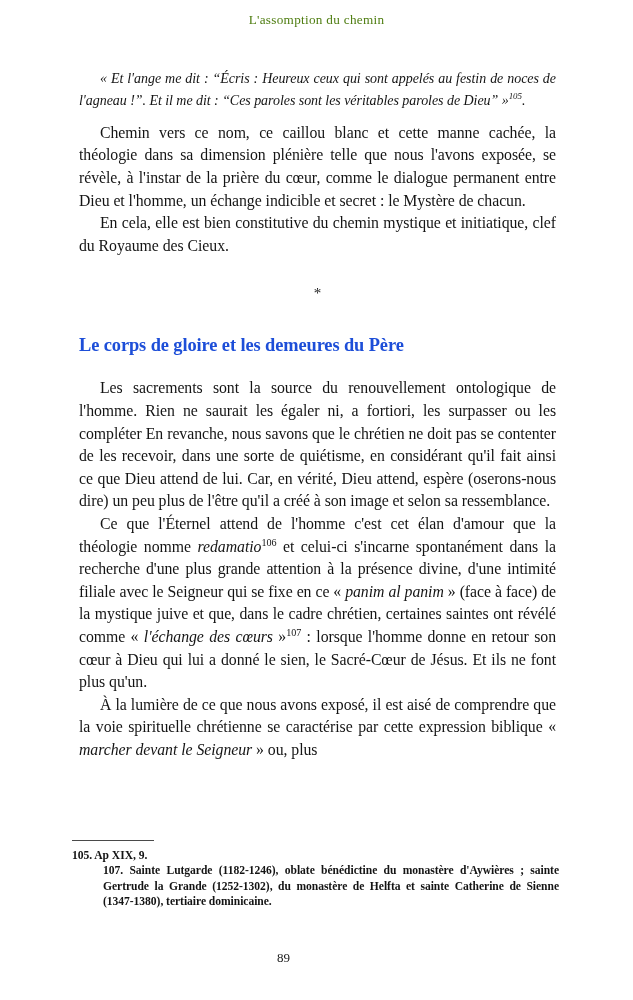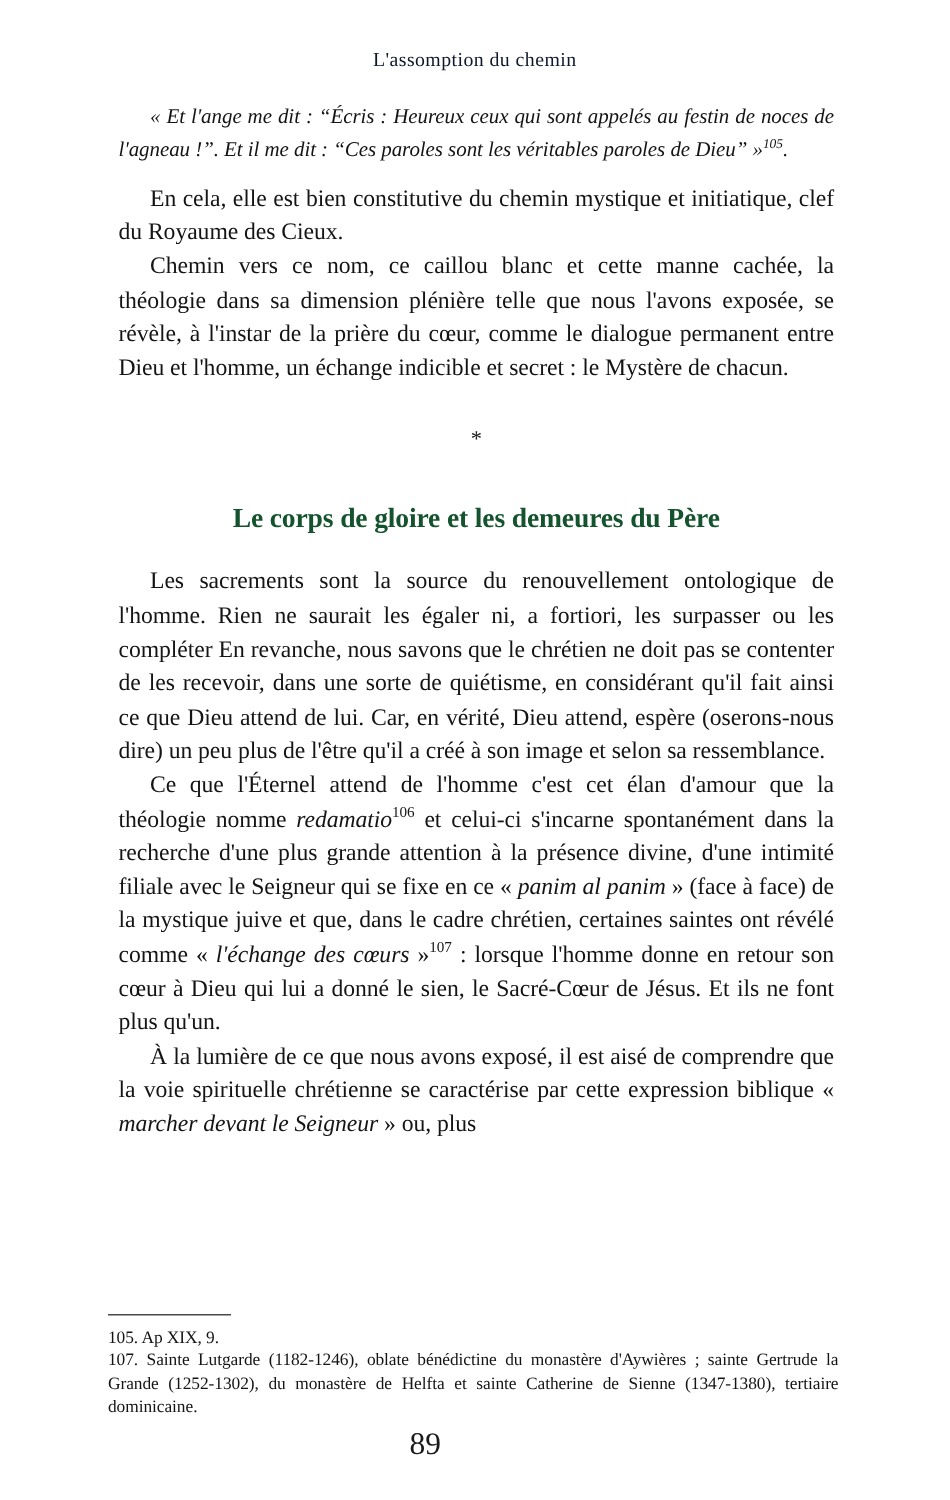--- a/index.html
+++ b/index.html
@@ -18,27 +18,27 @@
   .page {
     position: absolute;
     inset: 0;
     width: 633px;
     height: 1000px;
   }
 
   
   .running-header {
     position: absolute;
-    top: 32px;
+    top: 12px;
     left: 0;
     width: 633px;
     text-align: center;
     font-size: 13.2px;
     letter-spacing: 0.3px;
-    color: #0f172a;
+    color: #4d7c0f;
     font-family: "Liberation Serif", "DejaVu Serif", serif;
   }
 
   
   .column {
     position: absolute;
     left: 79px;
     top: 68px;
     width: 477px;
   }
@@ -78,81 +78,83 @@
     text-align: center;
     font-size: 15px;
     color: #1a1a1a;
     margin: 26px 0 30px 0;
     letter-spacing: 0;
     line-height: 20px;
   }
 
   
   .section-heading {
-    text-align: center;
+    text-align: left;
     font-weight: bold;
     font-size: 18.4px;
     line-height: 24px;
     margin: 0 0 20px 0;
     letter-spacing: -0.1px;
-    color: #14532d;
+    color: #1d4ed8;
   }
 
   
   .footnotes {
     position: absolute;
     left: 72px;
-    top: 876px;
+    top: 840px;
     width: 487px;
+    font-weight: bold;
   }
   .footnote-rule {
     width: 82px;
     height: 1px;
     background: #4a4a4a;
     margin: 0 0 7px 0;
   }
   .footnote {
     font-size: 11.6px;
     line-height: 15.4px;
     text-align: justify;
     margin: 0;
     text-indent: 0;
     padding-left: 0;
     letter-spacing: -0.05px;
   }
   .footnote.wrap {
     text-indent: 0;
+    margin-left: 31px;
   }
 
   
   .folio {
     position: absolute;
     top: 950px;
     left: 0;
     width: 567px;
     text-align: center;
-    font-size: 21px;
+    font-size: 13px;
     color: #1a1a1a;
   }
 </style>
 </head>
 <body>
 
 <div class="page">
 
   <div class="running-header">L'assomption du chemin</div>
 
   <div class="column">
 
     <div class="epigraph">
       <span>« Et l'ange me dit : “Écris : Heureux ceux qui sont appelés au festin de noces de l'agneau !”. Et il me dit : “Ces paroles sont les véritables paroles de Dieu” »</span><span class="sup">105</span><span>.</span>
     </div>
 
+    <p class="body">Chemin vers ce nom, ce caillou blanc et cette manne cachée, la théologie dans sa dimension plénière telle que nous l'avons exposée, se révèle, à l'instar de la prière du cœur, comme le dialogue permanent entre Dieu et l'homme, un échange indicible et secret : le Mystère de chacun.</p>
     <p class="body">En cela, elle est bien constitutive du chemin mystique et initiatique, clef du Royaume des Cieux.</p>
-    <p class="body">Chemin vers ce nom, ce caillou blanc et cette manne cachée, la théologie dans sa dimension plénière telle que nous l'avons exposée, se révèle, à l'instar de la prière du cœur, comme le dialogue permanent entre Dieu et l'homme, un échange indicible et secret : le Mystère de chacun.</p>
 
     <div class="divider">*</div>
 
     <h2 class="section-heading">Le corps de gloire et les demeures du Père</h2>
 
     <p class="body">Les sacrements sont la source du renouvellement ontologique de l'homme. Rien ne saurait les égaler ni, a fortiori, les surpasser ou les compléter En revanche, nous savons que le chrétien ne doit pas se contenter de les recevoir, dans une sorte de quiétisme, en considérant qu'il fait ainsi ce que Dieu attend de lui. Car, en vérité, Dieu attend, espère (oserons-nous dire) un peu plus de l'être qu'il a créé à son image et selon sa ressemblance.</p>
 
     <p class="body">
       <span>Ce que l'Éternel attend de l'homme c'est cet élan d'amour que la théologie nomme </span><span class="it">redamatio</span><span class="sup">106</span><span> et celui-ci s'incarne spontanément dans la recherche d'une plus grande attention à la présence divine, d'une intimité filiale avec le Seigneur qui se fixe en ce « </span><span class="it">panim al panim</span><span> » (face à face) de la mystique juive et que, dans le cadre chrétien, certaines saintes ont révélé comme « </span><span class="it">l'échange des cœurs</span><span> »</span><span class="sup">107</span><span> : lorsque l'homme donne en retour son cœur à Dieu qui lui a donné le sien, le Sacré-Cœur de Jésus. Et ils ne font plus qu'un.</span>
     </p>

